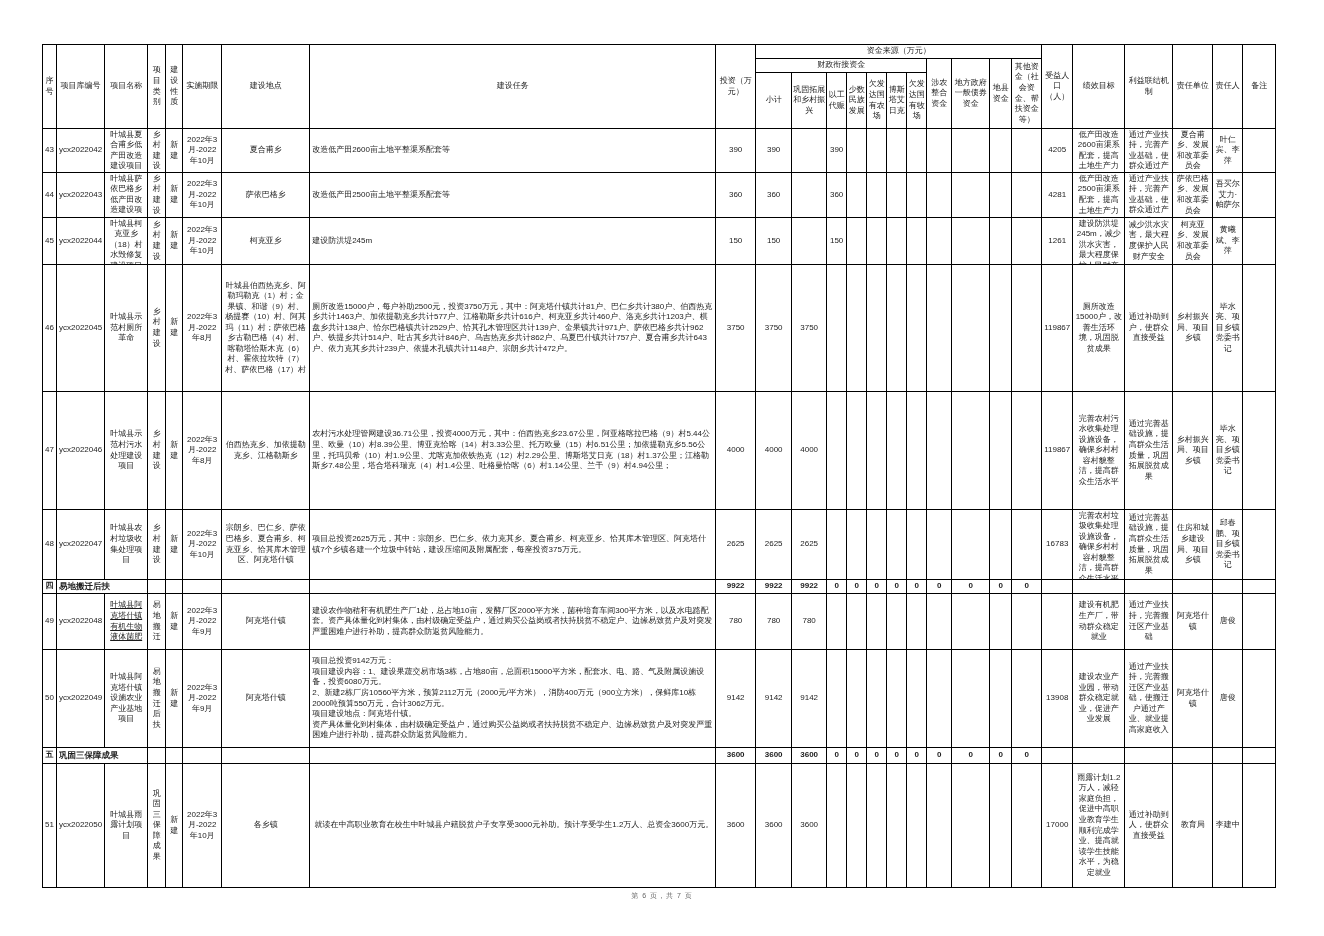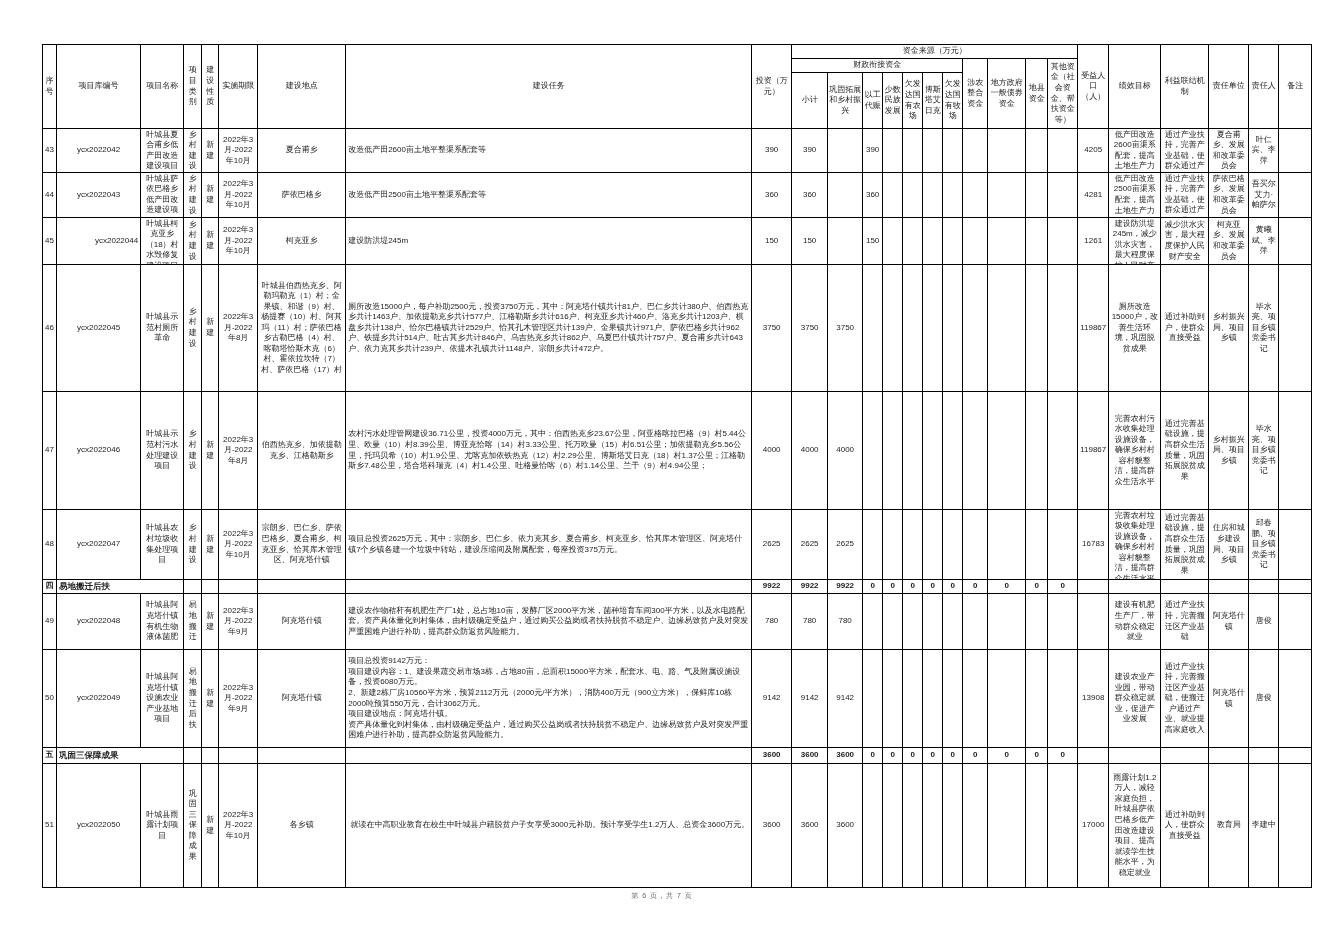--- a/index.html
+++ b/index.html
@@ -243,21 +243,21 @@
           </td>
           <td>
             <div class="cc" style="max-height: 43px;"></div>
           </td>
         </tr>
         <tr style="height: 47px;">
           <td>
             <div class="cc" style="max-height: 45px;">45</div>
           </td>
           <td>
-            <div class="cc" style="max-height: 45px; margin-left: 36px;">ycx2022044</div>
+            <div class="cc" style="max-height: 45px;">ycx2022044</div>
           </td>
           <td>
             <div class="cc" style="max-height: 45px;">叶城县柯克亚乡（18）村水毁修复建设项目</div>
           </td>
           <td>
             <div class="cc" style="max-height: 45px;">乡村建设</div>
           </td>
           <td>
             <div class="cc" style="max-height: 45px;">新建</div>
           </td>
@@ -643,21 +643,21 @@
           </td>
         </tr>
         <tr style="height: 56px;">
           <td>
             <div class="cc" style="max-height: 54px;">49</div>
           </td>
           <td>
             <div class="cc" style="max-height: 54px;">ycx2022048</div>
           </td>
           <td>
-            <div class="cc" style="max-height: 54px;">叶城县阿克塔什镇有机生物液体菌肥</div>
+            <div class="cc" style="max-height: 54px; text-decoration: underline;">叶城县阿克塔什镇有机生物液体菌肥</div>
           </td>
           <td>
             <div class="cc" style="max-height: 54px;">易地搬迁</div>
           </td>
           <td>
             <div class="cc" style="max-height: 54px;">新建</div>
           </td>
           <td>
             <div class="cc" style="max-height: 54px;">2022年3月-2022年9月</div>
           </td>
@@ -941,21 +941,21 @@
           <td>
             <div class="cc" style="max-height: 122px;"></div>
           </td>
           <td>
             <div class="cc" style="max-height: 122px;"></div>
           </td>
           <td>
             <div class="cc" style="max-height: 122px;">17000</div>
           </td>
           <td>
-            <div class="cc" style="max-height: 122px;">雨露计划1.2万人，减轻家庭负担，叶城县萨依巴格乡低产田改造建设项目、提高就读学生技能水平，为稳定就业</div>
+            <div class="cc" style="max-height: 122px;">雨露计划1.2万人，减轻家庭负担，促进中高职业教育学生顺利完成学业、提高就读学生技能水平，为稳定就业</div>
           </td>
           <td>
             <div class="cc" style="max-height: 122px;">通过补助到人，使群众直接受益</div>
           </td>
           <td>
             <div class="cc" style="max-height: 122px;">教育局</div>
           </td>
           <td>
             <div class="cc" style="max-height: 122px;">李建中</div>
           </td>

